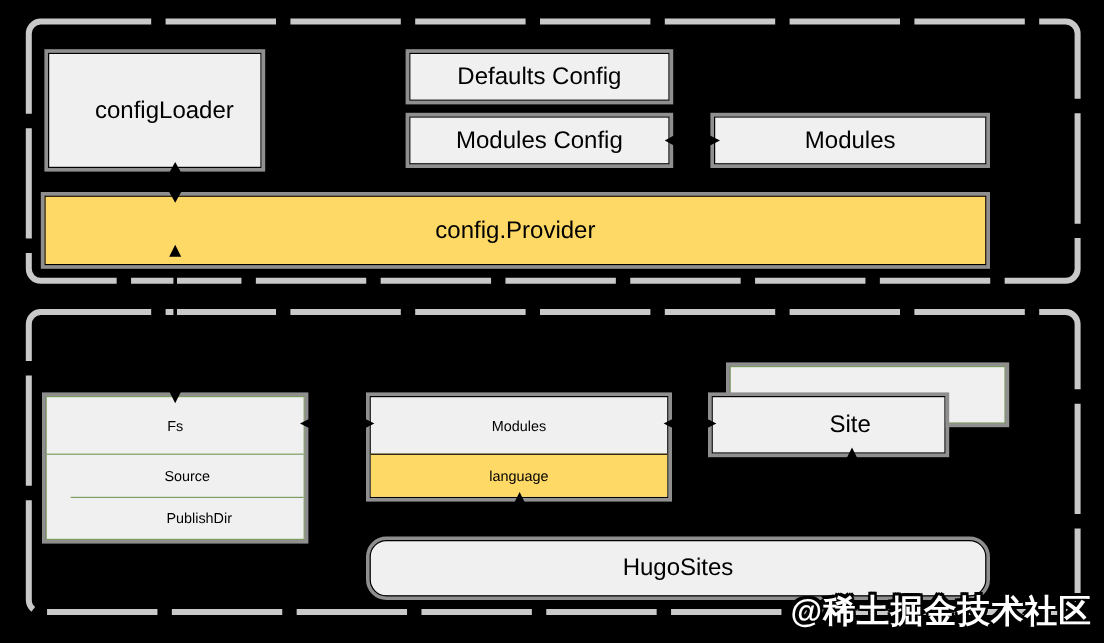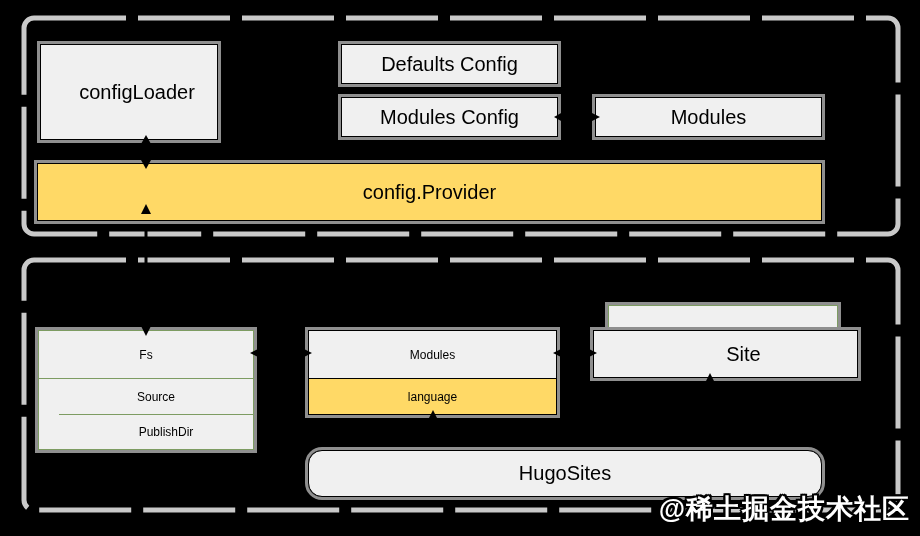--- a/index.html
+++ b/index.html
@@ -132,21 +132,21 @@
     <div class="cell" style="height:47px;">
       <span>Modules</span>
     </div>
     <div class="cell yellow" style="flex:1;">
       <span>language</span>
     </div>
   </div>
 
   <div class="node green back" style="left:608px;top:305px;width:230px;height:48px;"></div>
 
-  <div class="node front" style="left:593px;top:330px;width:265px;height:48px;padding-left:36px;">
+  <div class="node front" style="left:593px;top:330px;width:195px;height:48px;padding-left:36px;">
     <span>Site</span>
   </div>
 
   <div class="node" style="left:308px;top:450px;width:514px;height:47px;border-radius:14px;">
     <span>HugoSites</span>
   </div>
 
   <svg id="arrowlayer" class="layer" width="920" height="536">
     <polygon class="arrowhead" points="257,92 268,87 268,97"></polygon>
     <polygon class="arrowhead" points="554,117 563,112 563,122"></polygon>

